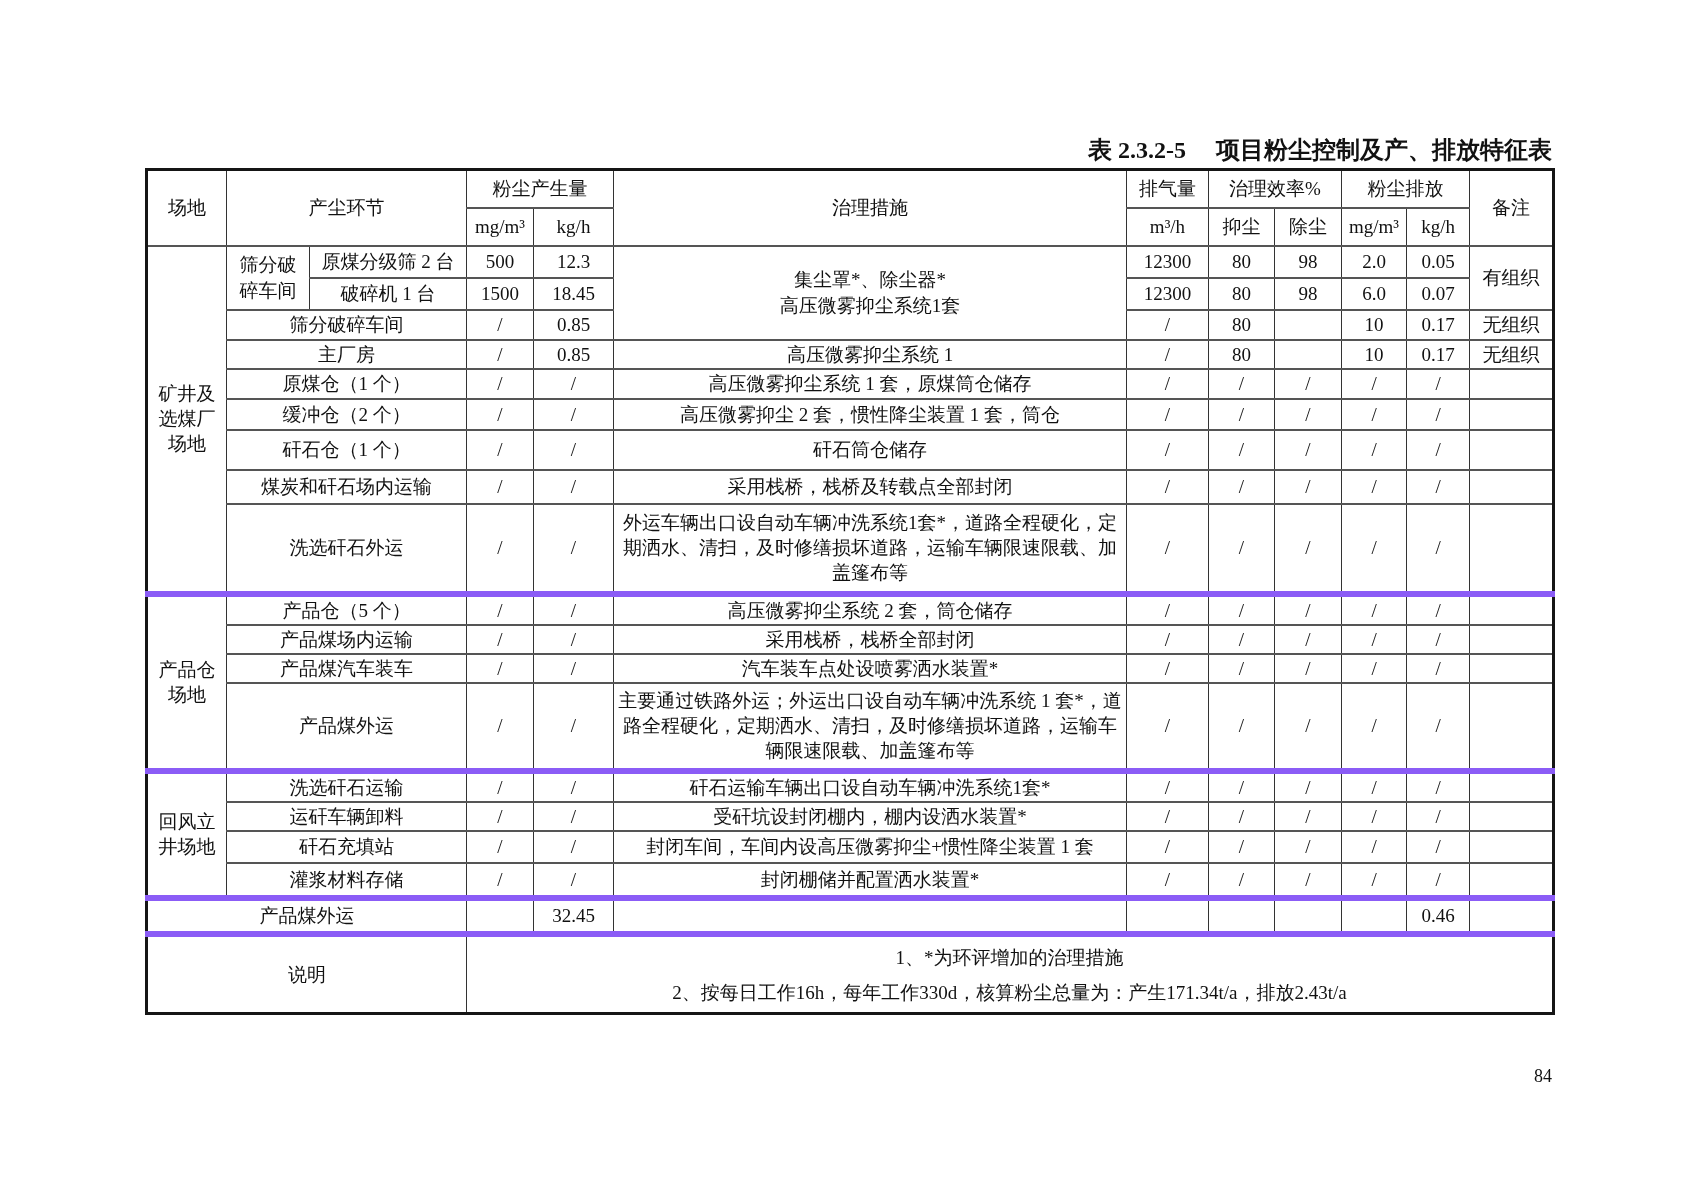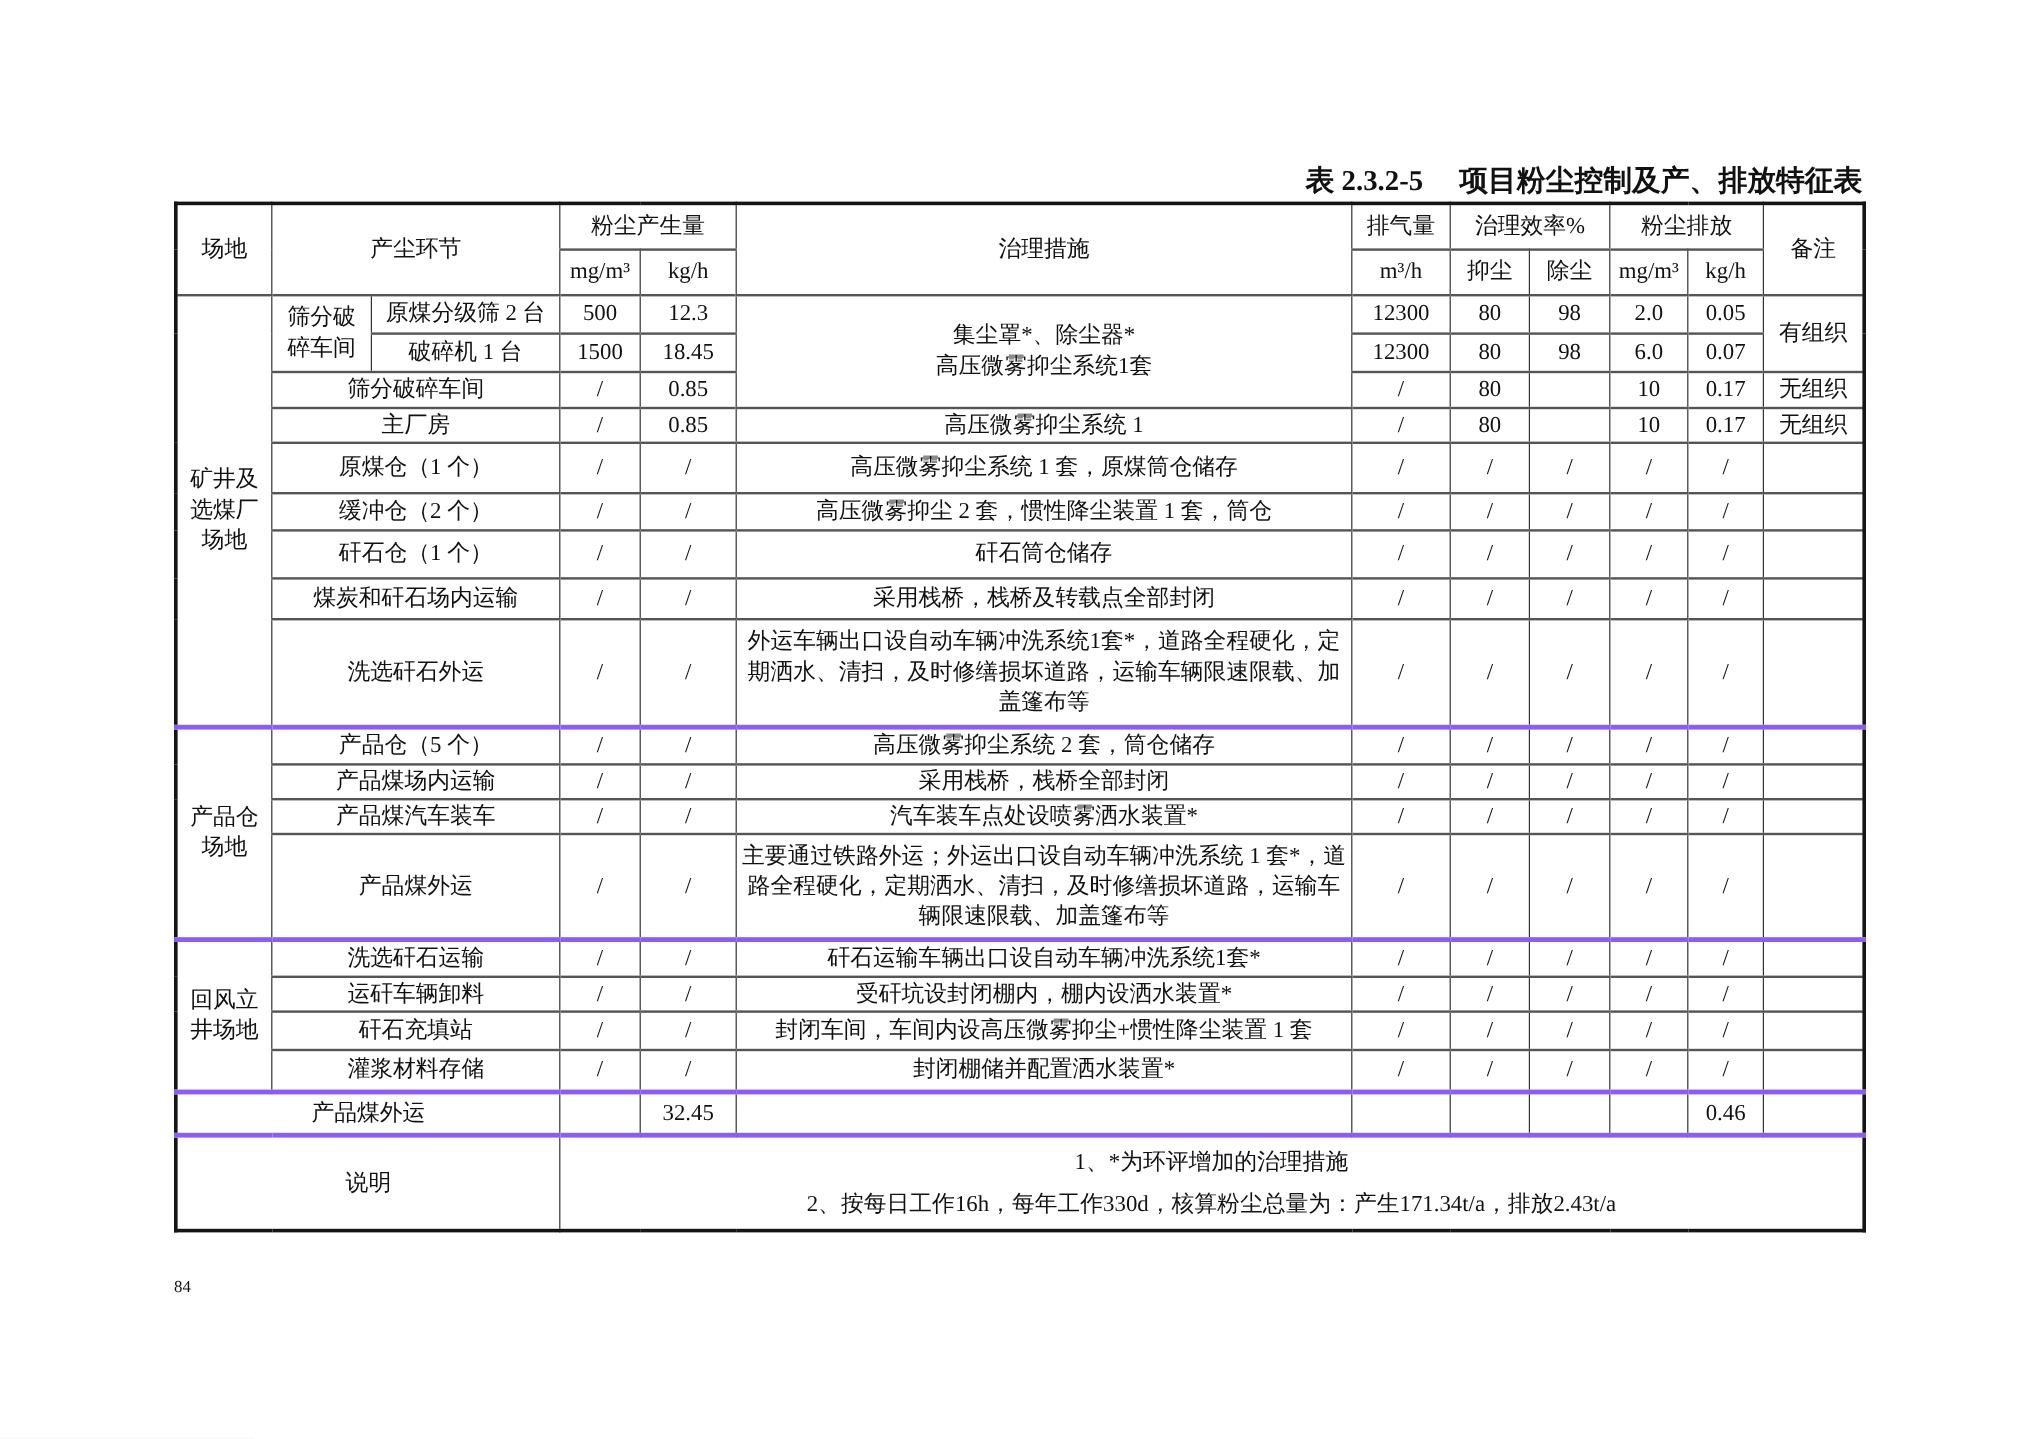--- a/index.html
+++ b/index.html
@@ -32,28 +32,28 @@
     border-left:1px solid #333;
     border-right:1px solid #333;
     border-top:2px solid #555;
     border-bottom:2px solid #555;
     text-align:center;
     vertical-align:middle;
     padding:1px 2px;
     line-height:1.32;
     overflow:hidden;
   }
-  table.main td.sec{border-top:4px solid #8b5cf6;text-align:center;}
+  table.main td.sec{border-top:6px solid #8b5cf6;text-align:center;}
   .pre{white-space:pre-line;}
   td.left{text-align:left;padding-left:10px;}
   .note-line{line-height:1.85;}
   .page-num{
     position:absolute;
     left:145px;top:1066px;width:1407px;
-    text-align:left;font-size:14px;
+    text-align:right;font-size:18px;
   }
 </style>
 </head>
 <body>
 
 <div class="page">
 
   <div class="doc-title">
     <span>表 2.3.2-5</span><span class="gap"></span><span>项目粉尘控制及产、排放特征表</span>
   </div>
@@ -143,21 +143,21 @@
       <td>0.85</td>
       <td>高压微雾抑尘系统 1</td>
       <td>/</td>
       <td>80</td>
       <td></td>
       <td>10</td>
       <td>0.17</td>
       <td>无组织</td>
     </tr>
 
-    <tr style="height:42px">
+    <tr style="height:30px">
       <td colspan="2">原煤仓（1 个）</td>
       <td>/</td>
       <td>/</td>
       <td>高压微雾抑尘系统 1 套，原煤筒仓储存</td>
       <td>/</td>
       <td>/</td>
       <td>/</td>
       <td>/</td>
       <td>/</td>
       <td></td>

